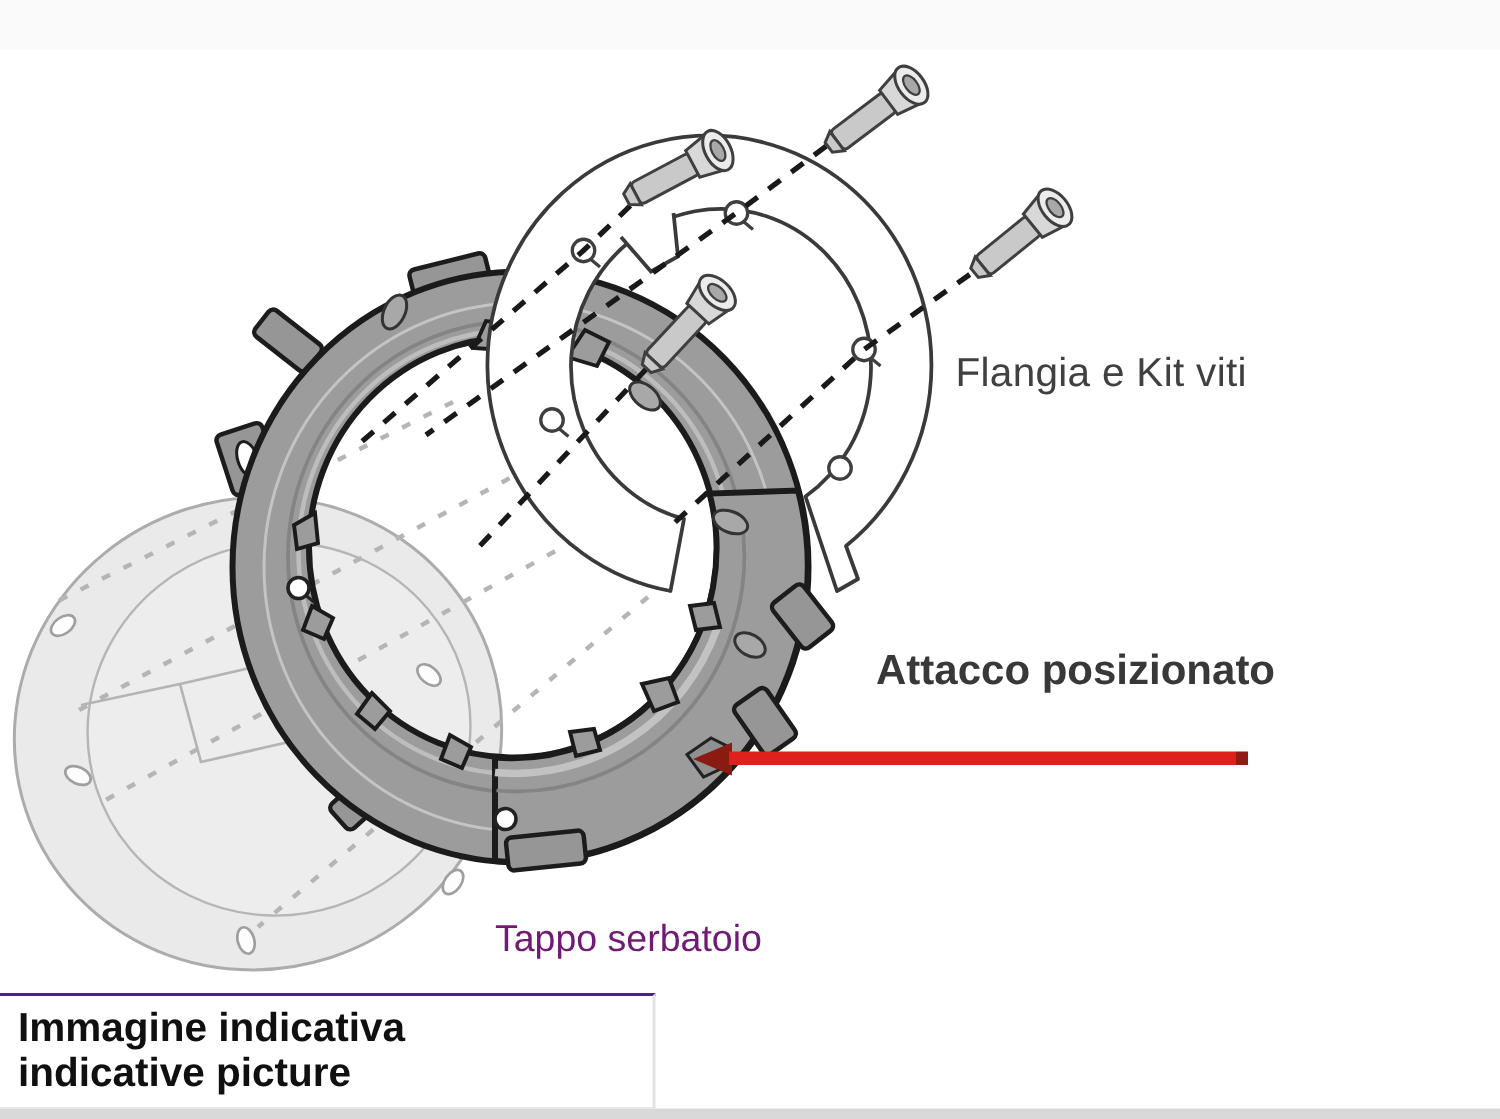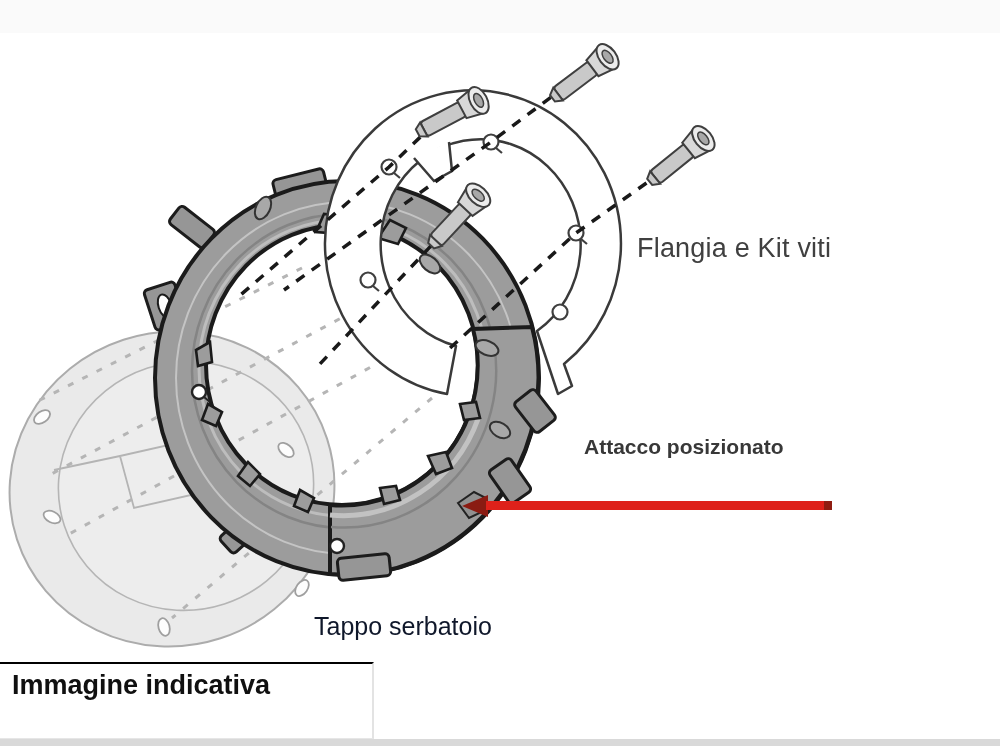--- a/index.html
+++ b/index.html
@@ -6,25 +6,25 @@
   body{
     width:1000px;height:746px;position:relative;overflow:hidden;
     background:#ffffff;
     font-family:"Liberation Sans","DejaVu Sans",sans-serif;
   }
   .strip-top{position:absolute;left:0;top:0;width:1000px;height:33px;background:#fafafa;}
   .strip-bottom{position:absolute;left:0;top:739px;width:1000px;height:7px;background:#d9d9d9;}
   .diagram-svg{position:absolute;left:0;top:0;}
   .label{position:absolute;color:#4a4a4a;white-space:nowrap;}
   .label-flange{left:637px;top:233px;font-size:27px;letter-spacing:.2px;color:#404040;}
-  .label-attacco{left:584px;top:430px;font-size:21px;line-height:33px;font-weight:600;color:#383838;}
-  .label-tappo{left:314px;top:612px;font-size:25px;color:#0f172a;}
+  .label-attacco{left:584px;top:430px;font-size:28px;line-height:33px;font-weight:600;color:#383838;}
+  .label-tappo{left:330px;top:612px;font-size:25px;color:#701a75;}
   .watermark{
-    position:absolute;left:0;top:662px;width:374px;height:77px;background:#ffffff;
-    border-top:2px solid #000000;border-right:2px solid #e3e3e3;border-bottom:1px solid #e6e6e6;
+    position:absolute;left:0;top:662px;width:437px;height:77px;background:#ffffff;
+    border-top:2px solid #4c1d95;border-right:2px solid #e3e3e3;border-bottom:1px solid #e6e6e6;
     box-sizing:border-box;padding:6px 0 0 12px;
   }
   .watermark div{font-size:27px;line-height:30px;font-weight:bold;color:#101010;}
 </style>
 </head>
 <body>
 
 <div class="strip-top"></div>
 
 <svg class="diagram-svg" width="1000" height="746" viewBox="0 0 1000 746">
@@ -167,15 +167,16 @@
 <div class="label label-flange">Flangia e Kit viti</div>
 
 <div class="label label-attacco">
   <div>Attacco posizionato</div>
 </div>
 
 <div class="label label-tappo">Tappo serbatoio</div>
 
 <div class="watermark">
   <div>Immagine indicativa</div>
+  <div>indicative picture</div>
 </div>
 
 <div class="strip-bottom"></div>
 
 </body></html>

